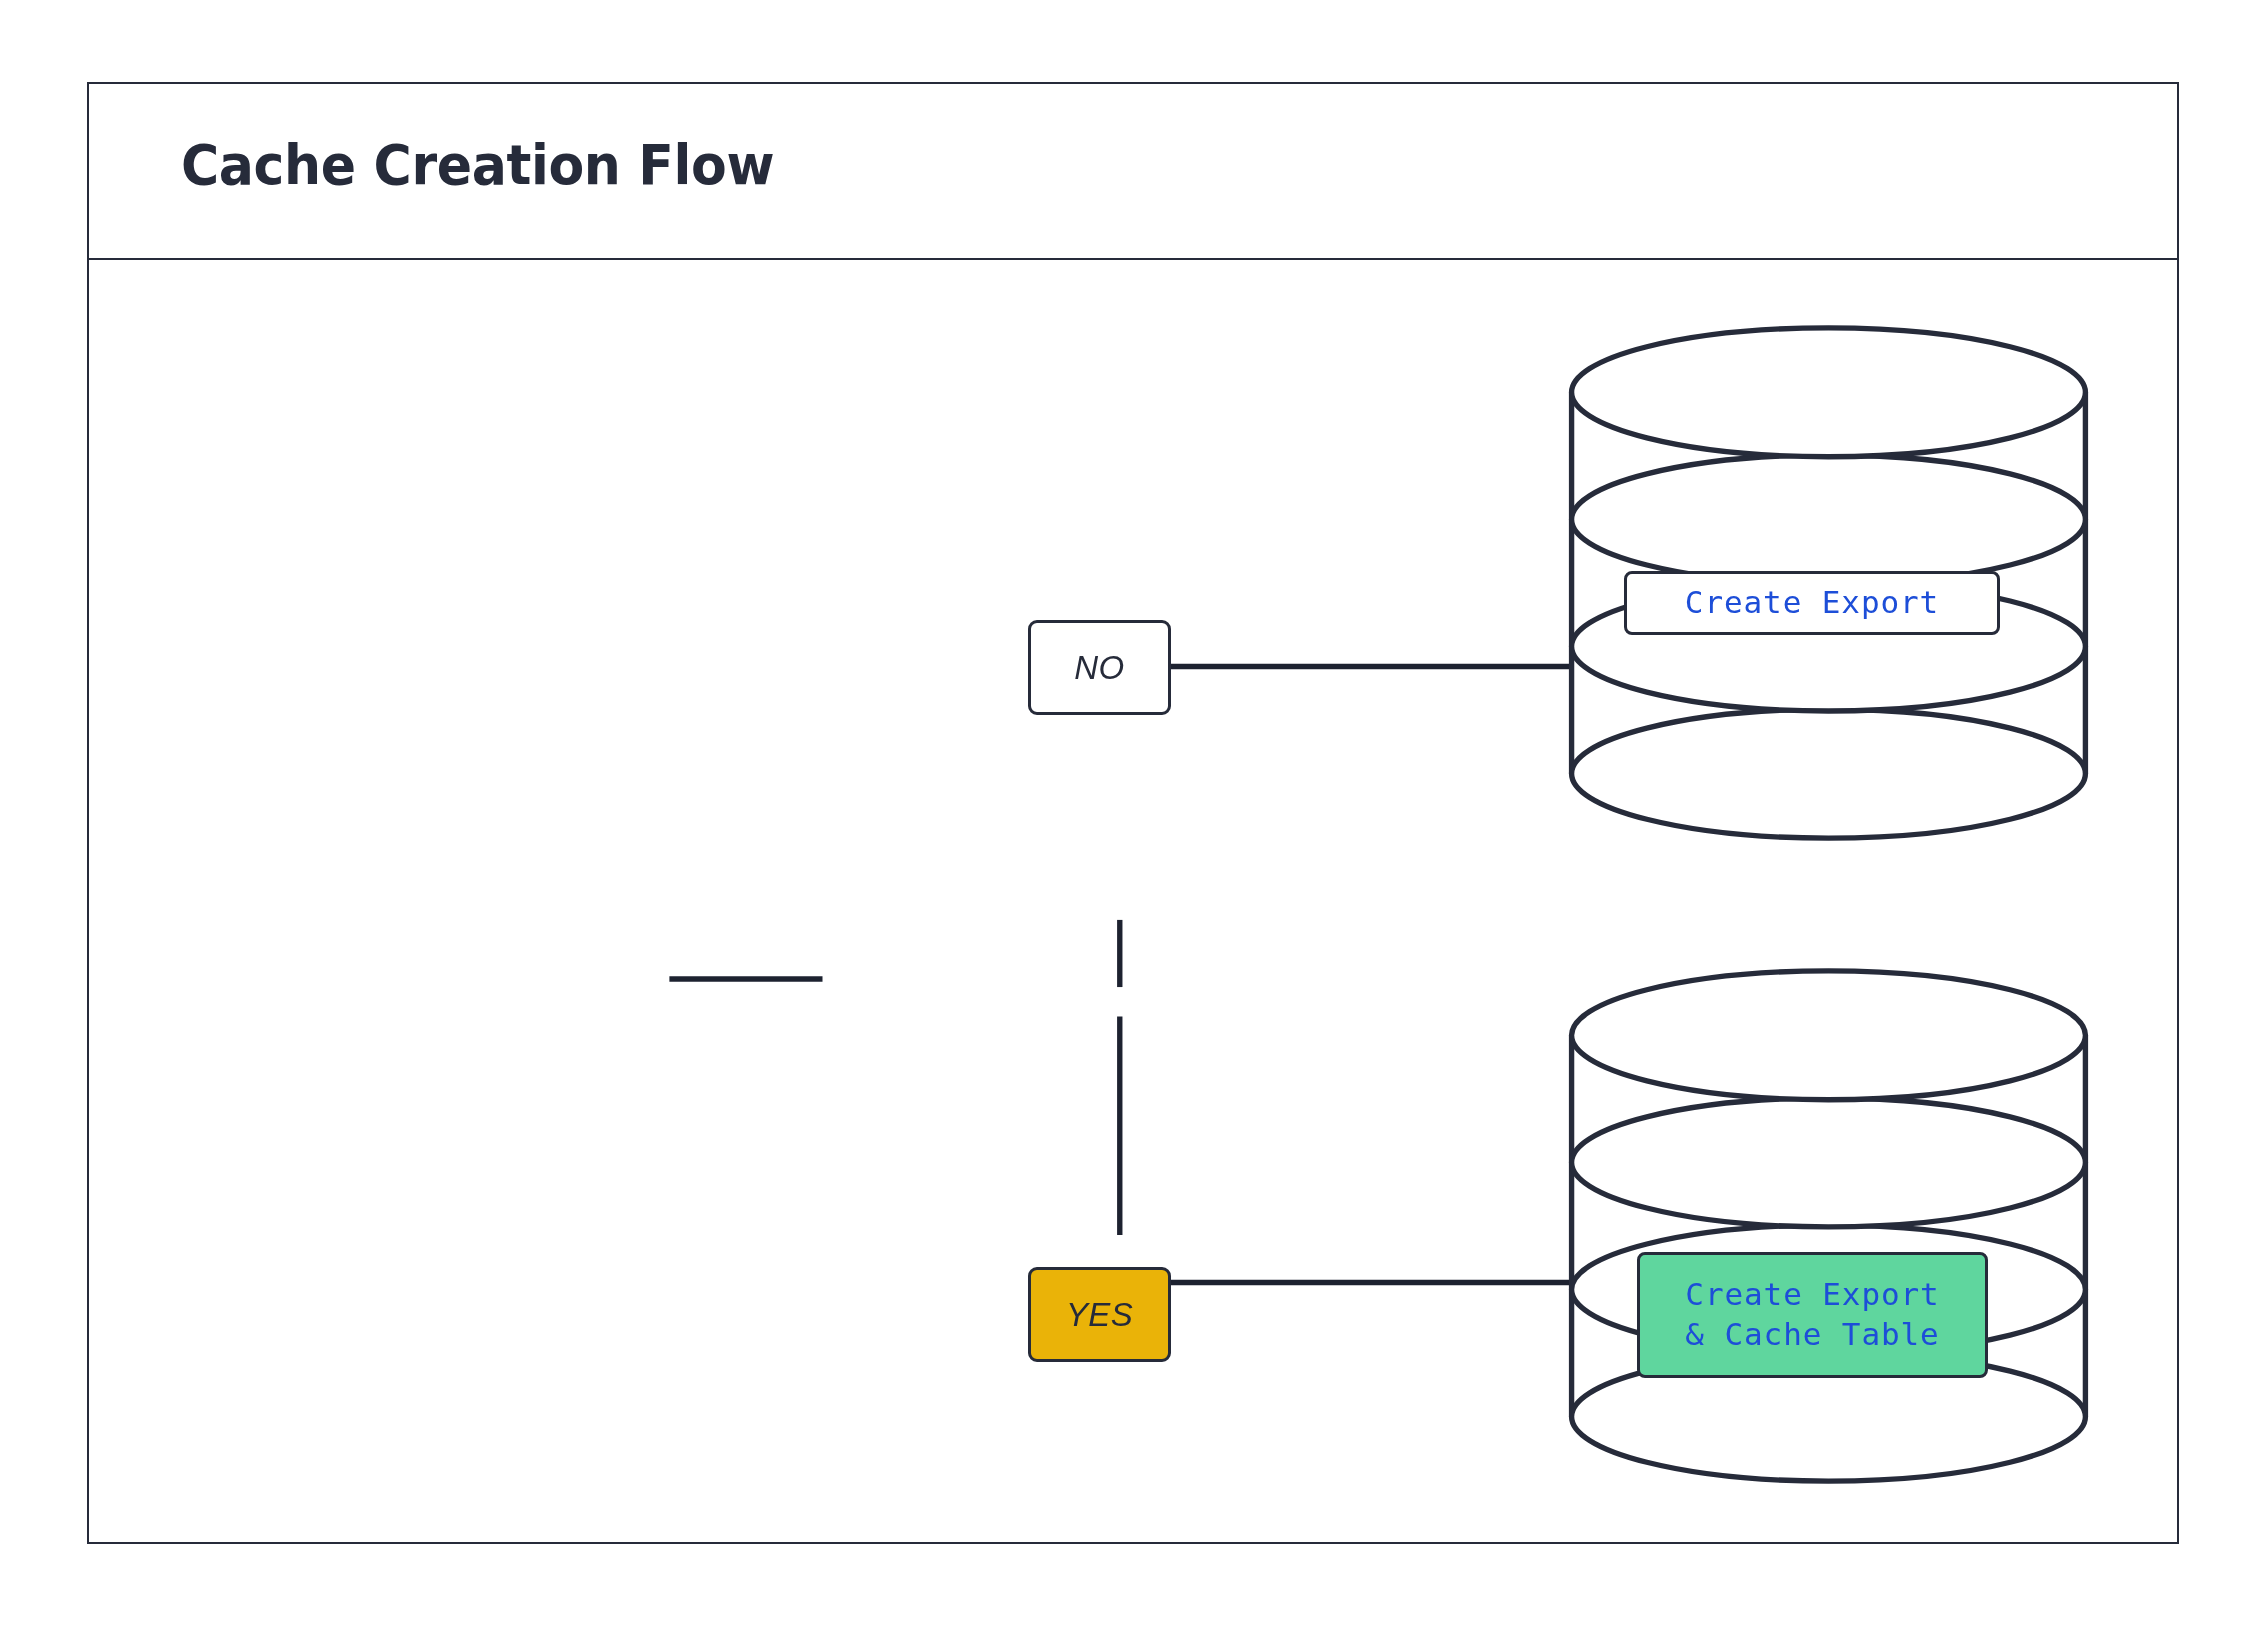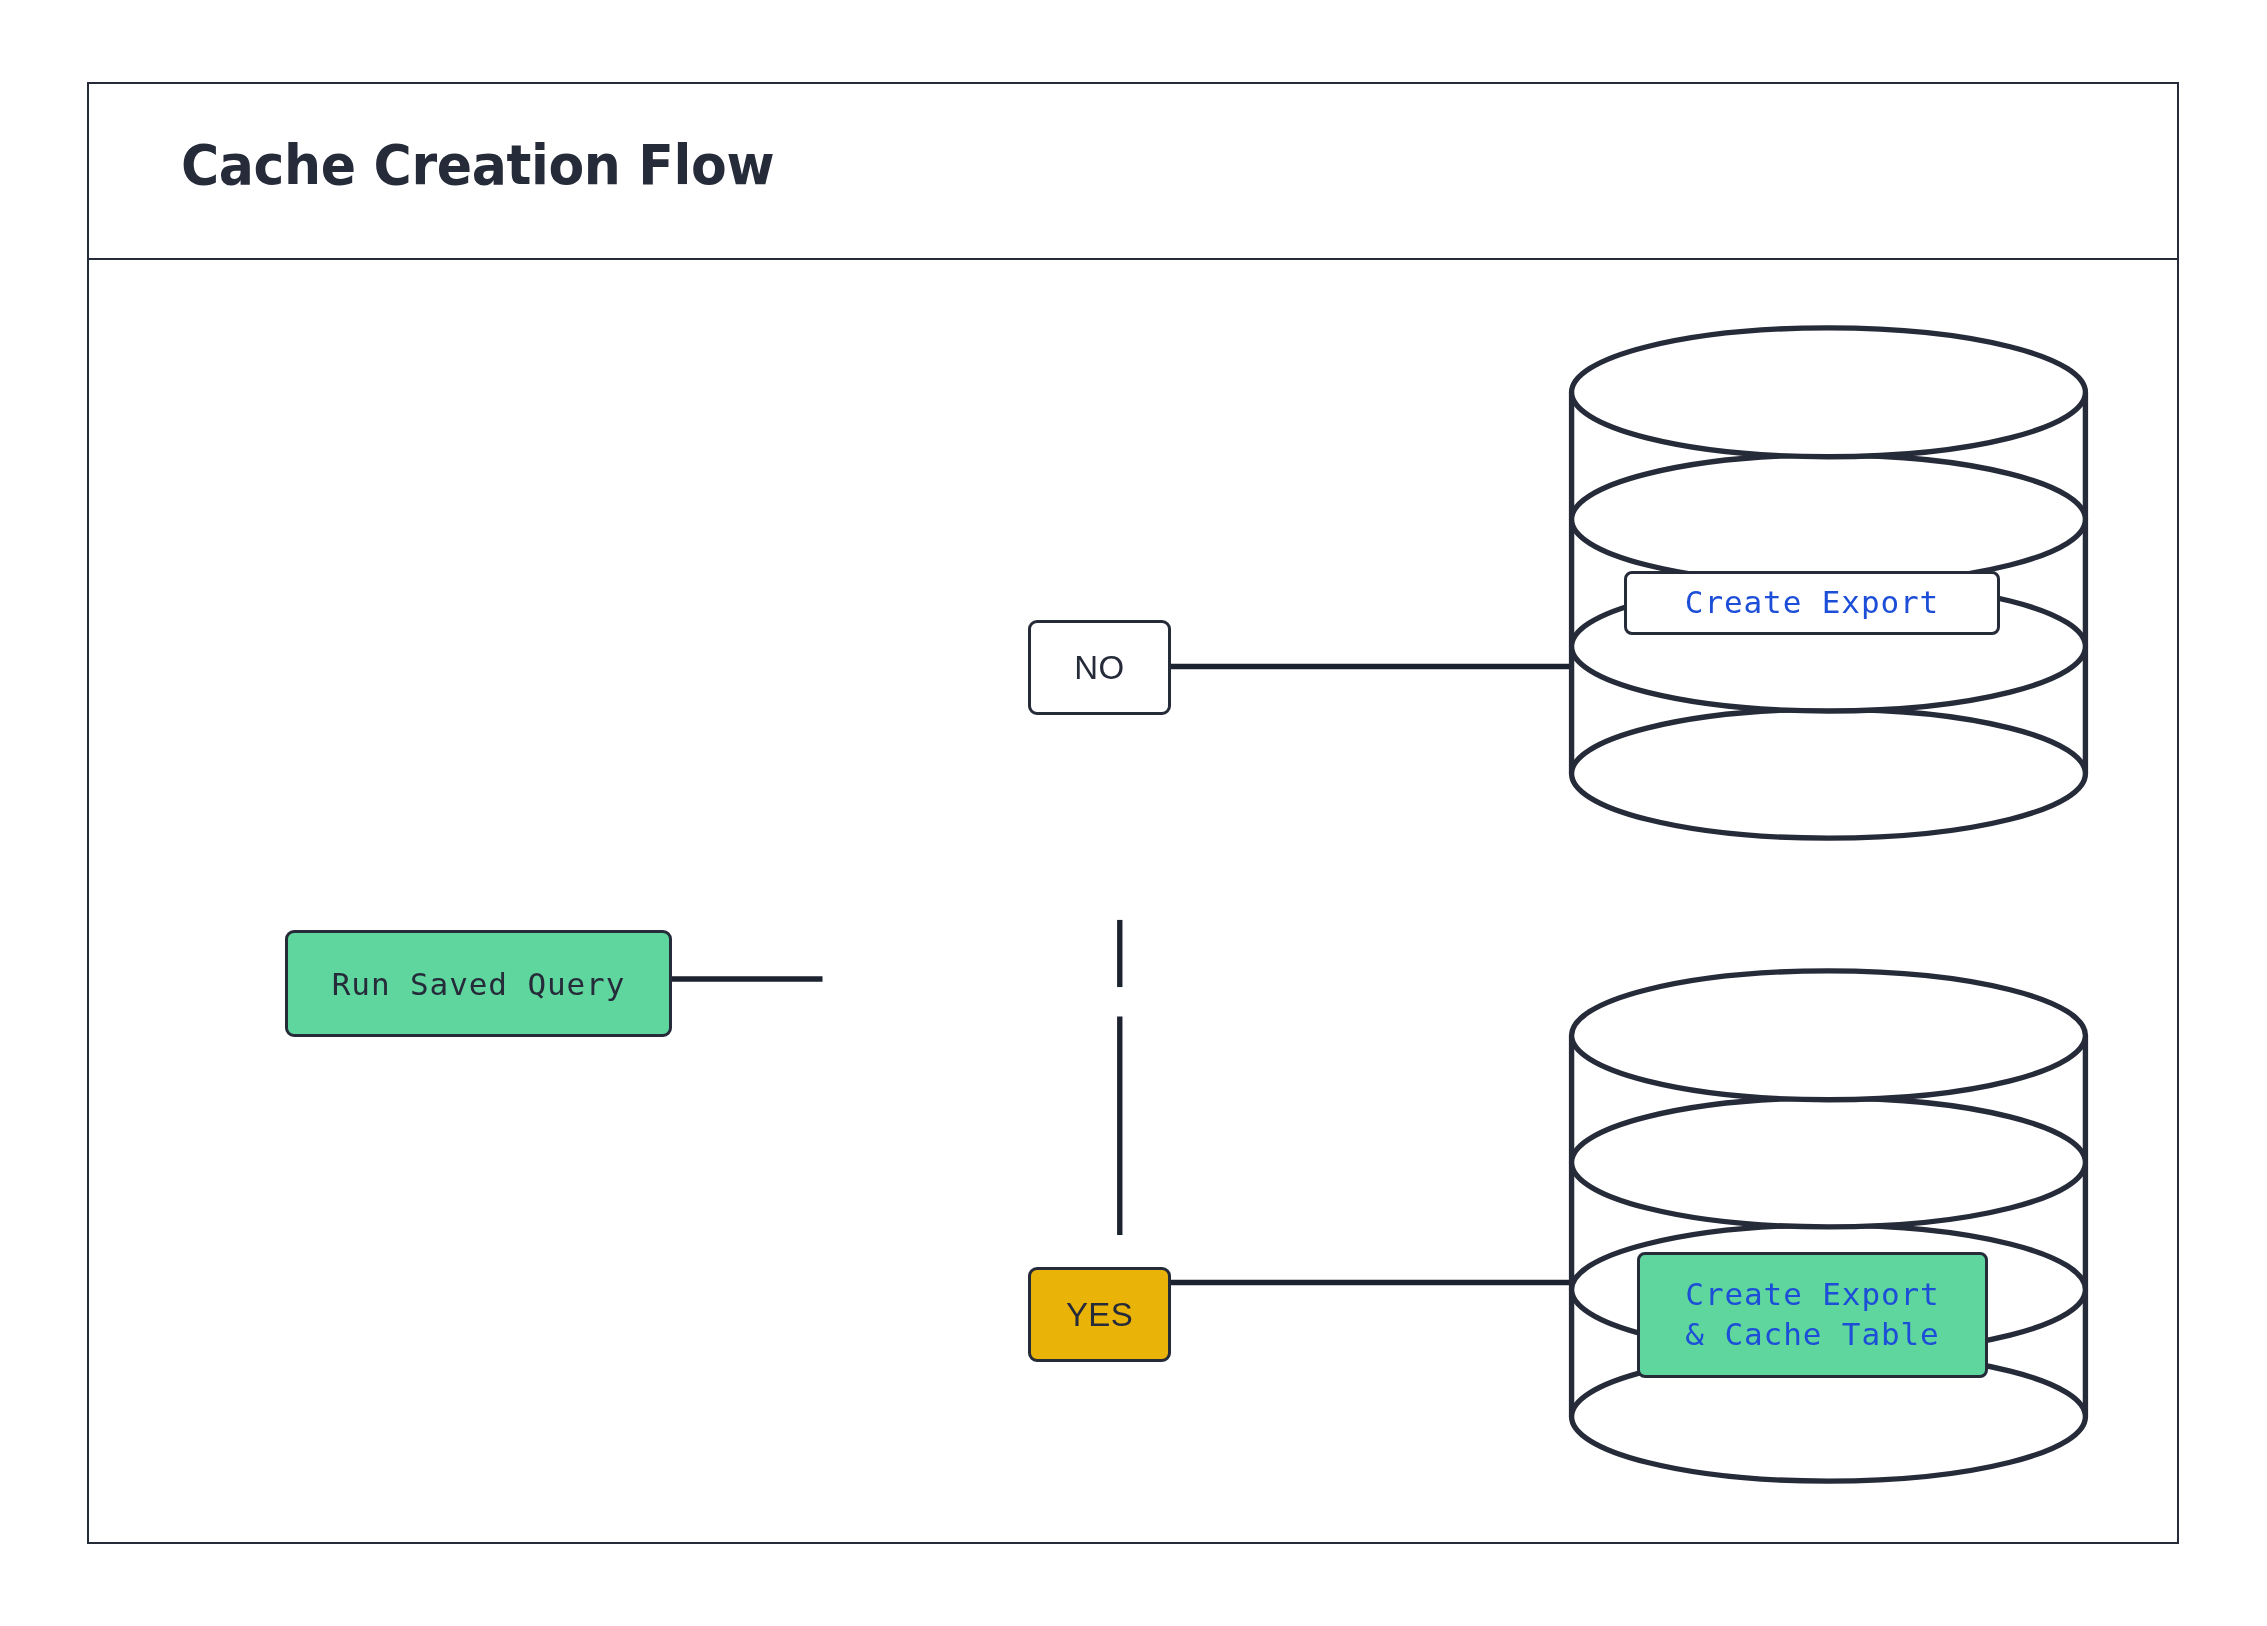--- a/index.html
+++ b/index.html
@@ -83,20 +83,21 @@
   .node {
     position: absolute;
     box-sizing: border-box;
     display: flex;
     align-items: center;
     justify-content: center;
     text-align: right;
     border: 3.6px solid #262b3a;
     border-radius: 9px;
     font-family: "DejaVu Sans Mono", monospace;
+    font-style: italic;
   }
 
   .node-process {
     background: #5fd69e;
     color: #262b3a;
     font-size: 31px;
     letter-spacing: 0.9px;
   }
 
   .node-decision {
@@ -204,23 +205,20 @@
             <ellipse cx="291" cy="218" rx="287" ry="72"></ellipse>
             <ellipse cx="291" cy="76" rx="287" ry="72"></ellipse>
           </g>
         </svg>
         <div class="db-label db-label-green" style="left:69px; top:253px; width:351px; height:126px;">
           <span>Create Export</span>
           <span>&amp; Cache Table</span>
         </div>
       </div>
 
-      <div class="node node-process" style="left:196px; top:670px; width:387px; height:107px;">
-        <span>Run Saved Query</span>
-      </div>
 
 
       <div class="node node-branch node-branch-no" style="left:939px; top:360px; width:143px; height:95px;">
         <span>NO</span>
       </div>
 
       <div class="node node-branch node-branch-yes" style="left:939px; top:975px; width:143px; height:95px;">
         <span>YES</span>
       </div>
 

